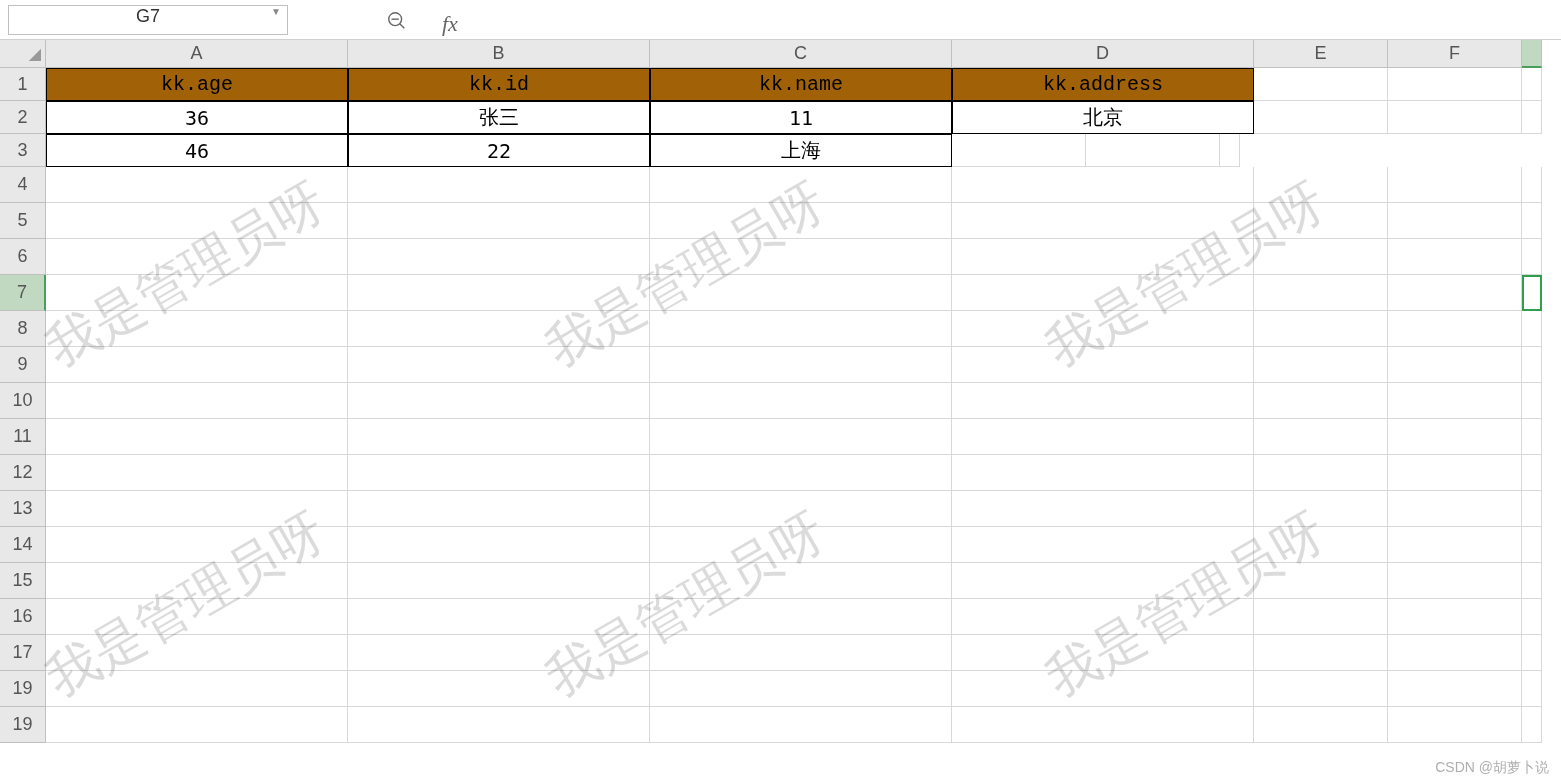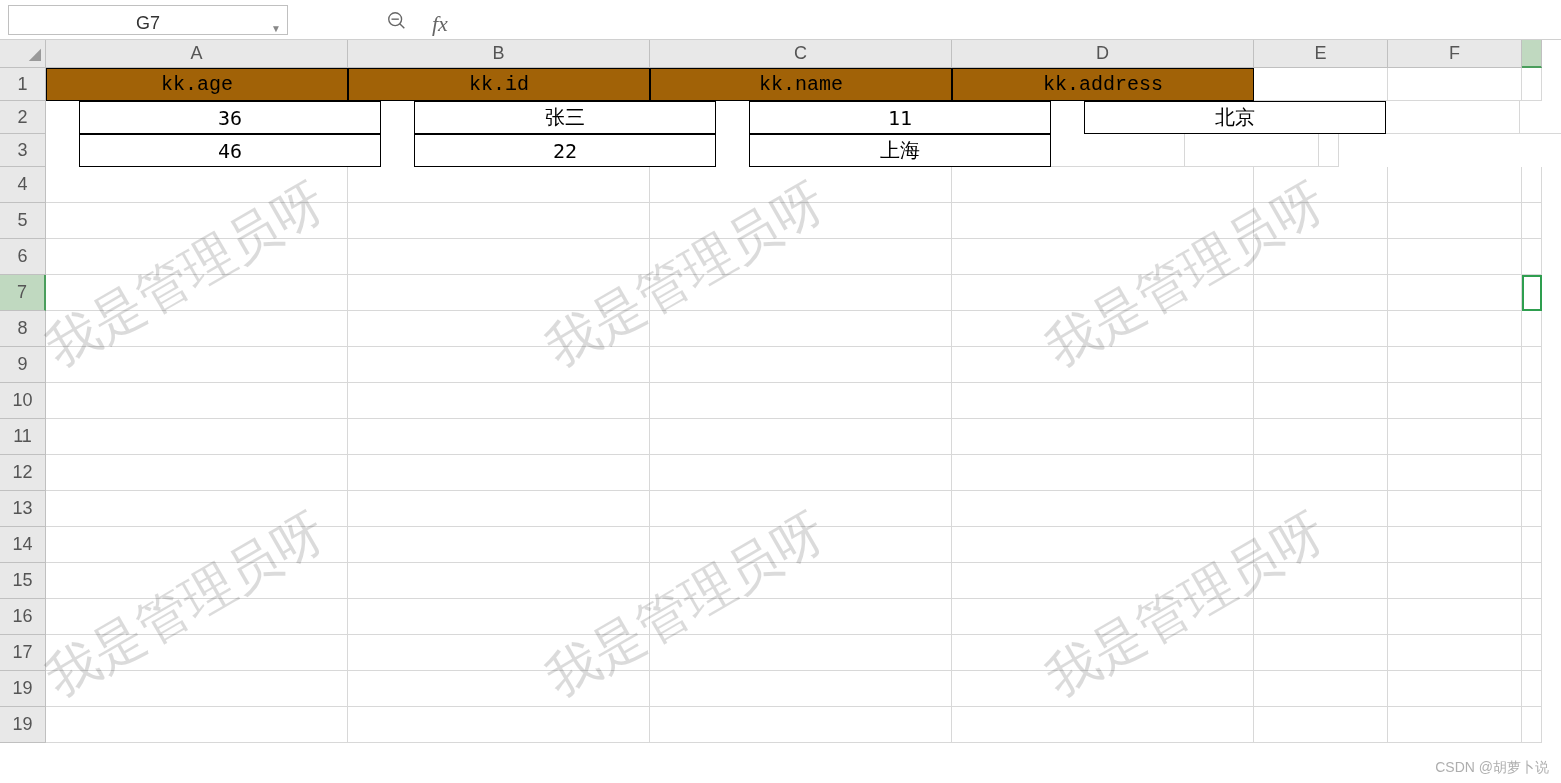--- a/index.html
+++ b/index.html
@@ -22,36 +22,36 @@
       border-bottom: 1px solid #d0d0d0;
       padding: 4px 8px;
       gap: 8px;
     }
     .name-box {
       width: 280px;
       height: 30px;
       border: 1px solid #c0c0c0;
       background: #fff;
       display: flex;
-      align-items: flex-end;
+      align-items: flex-start;
       justify-content: center;
       position: relative;
       font-size: 18px;
       color: #333;
     }
     .name-box .dropdown {
       position: absolute;
       right: 6px;
       color: #888;
       font-size: 10px;
     }
     .fx-icons {
       display: flex;
       align-items: center;
-      gap: 24px;
+      gap: 34px;
       margin-left: 90px;
       margin-top: 9px;
     }
     .fx-icons span {
       color: #666;
       font-size: 22px;
     }
     .fx {
       font-style: italic;
       font-family: "Times New Roman", serif;
@@ -143,21 +143,20 @@
     
     
     .cell.hdr {
       background: #a16207;
       border: 1px solid #000;
       font-family: "Consolas", "Courier New", monospace;
     }
     .cell.data {
       border: 1px solid #000;
       font-family: "SimSun", "Consolas", monospace;
-      margin-left: 33px;
     }
     
     
     .cell.active {
       border: 2px solid #2e9e4f;
       position: relative;
     }
     
     
     .watermark {

